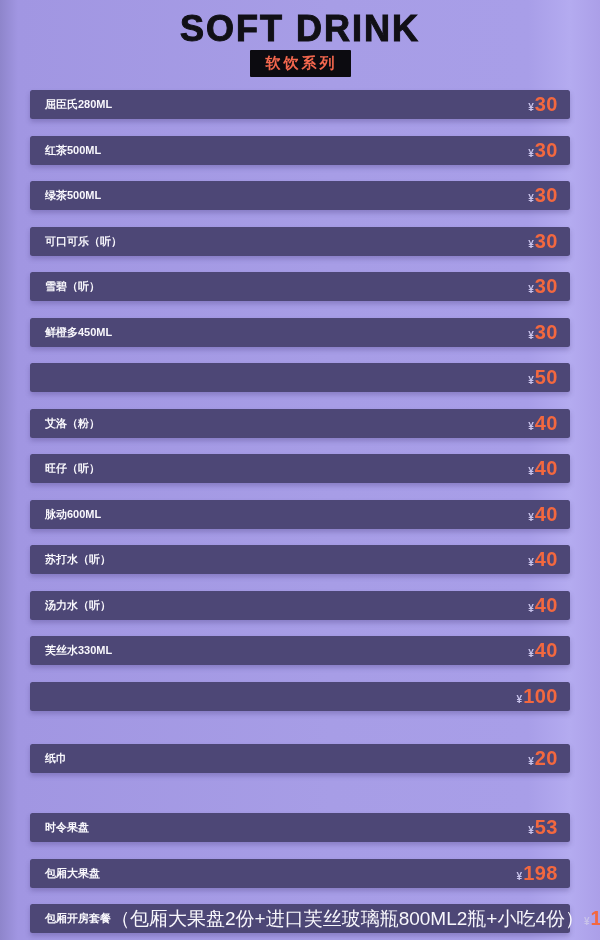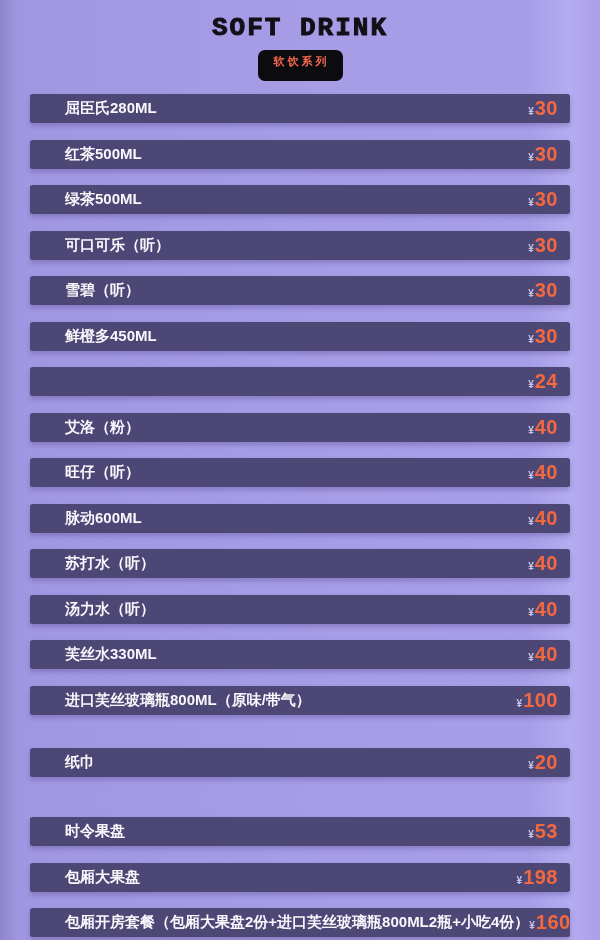--- a/index.html
+++ b/index.html
@@ -14,42 +14,42 @@
   }
   *{box-sizing:border-box;margin:0;padding:0;}
   html,body{width:600px;height:940px;overflow:hidden;}
   body{
     font-family:"Liberation Sans","DejaVu Sans",sans-serif;
     background:
       linear-gradient(90deg,#8e85cb 0%,#a196e2 3%,var(--page-bg) 55%,#a89ee8 88%,#b4abf0 95%,#ab9fe8 100%);
   }
   header{ text-align:center; padding-top:12px; }
   h1{
-    font-size:26px; line-height:33px; font-weight:900;
-    letter-spacing:2px; color:var(--title);font-family:Liberation Mono, monospace;
+    font-size:36px; line-height:33px; font-weight:900;
+    letter-spacing:2px; color:var(--title);
     -webkit-text-stroke:1px var(--title);
   }
   .badge{
     display:inline-block; margin-top:5px;
     background:var(--badge-bg); color:var(--badge-text);
-    font-size:11px; font-weight:bold; letter-spacing:3px;
-    padding:4px 13px 12px 16px; border-radius:7px;
+    font-size:15px; font-weight:bold; letter-spacing:3px;
+    padding:4px 13px 4px 16px; border-radius:1px;
   }
   main{ width:540px; margin:13px 0 0 30px; display:flex; flex-direction:column; }
   .group{ display:flex; flex-direction:column; gap:16.5px; }
   .g2{ margin-top:33.5px;text-align:right; }
   .g3{ margin-top:40px; }
   .row{
     height:29px; display:flex; align-items:center;
     background:var(--row-bg); border-radius:2.5px;
     padding:0 12px 0 15px; color:var(--row-text);
     box-shadow:0 3px 5px rgba(58,48,112,0.28);
   }
-  .name{ font-size:15px; font-weight:bold; white-space:nowrap;margin-left:20px; }
-  .detail{ flex:1; text-align:center; font-size:15px; font-weight:bold; white-space:nowrap; }
+  .name{ font-size:11px; font-weight:bold; white-space:nowrap; }
+  .detail{ flex:1; text-align:center; font-size:19px; font-weight:normal; white-space:nowrap; }
   .price{ display:flex; align-items:baseline; white-space:nowrap; }
   .cur{ font-size:10px; font-weight:bold; color:var(--currency); margin-right:1px; }
   .amt{ font-size:20px; font-weight:bold; color:var(--price); letter-spacing:0.5px; }
 </style>
 </head>
 <body>
 
 <div class="page">
   <header>
     <h1>SOFT DRINK</h1>
@@ -111,21 +111,21 @@
     <span class="price">
       <span class="cur">¥</span>
       <span class="amt">30</span>
     </span>
   </div>
 
   <div class="row">
     <span class="detail"></span>
     <span class="price">
       <span class="cur">¥</span>
-      <span class="amt">24</span>
+      <span class="amt">50</span>
     </span>
   </div>
 
   <div class="row">
     <span class="name">艾洛（粉）</span>
     <span class="detail"></span>
     <span class="price">
       <span class="cur">¥</span>
       <span class="amt">40</span>
     </span>
@@ -170,21 +170,20 @@
   <div class="row">
     <span class="name">芙丝水330ML</span>
     <span class="detail"></span>
     <span class="price">
       <span class="cur">¥</span>
       <span class="amt">40</span>
     </span>
   </div>
 
   <div class="row">
-    <span class="name">进口芙丝玻璃瓶800ML（原味/带气）</span>
     <span class="detail"></span>
     <span class="price">
       <span class="cur">¥</span>
       <span class="amt">100</span>
     </span>
   </div>
 </section>
     <section class="group g2">
   <div class="row">
     <span class="name">纸巾</span>

